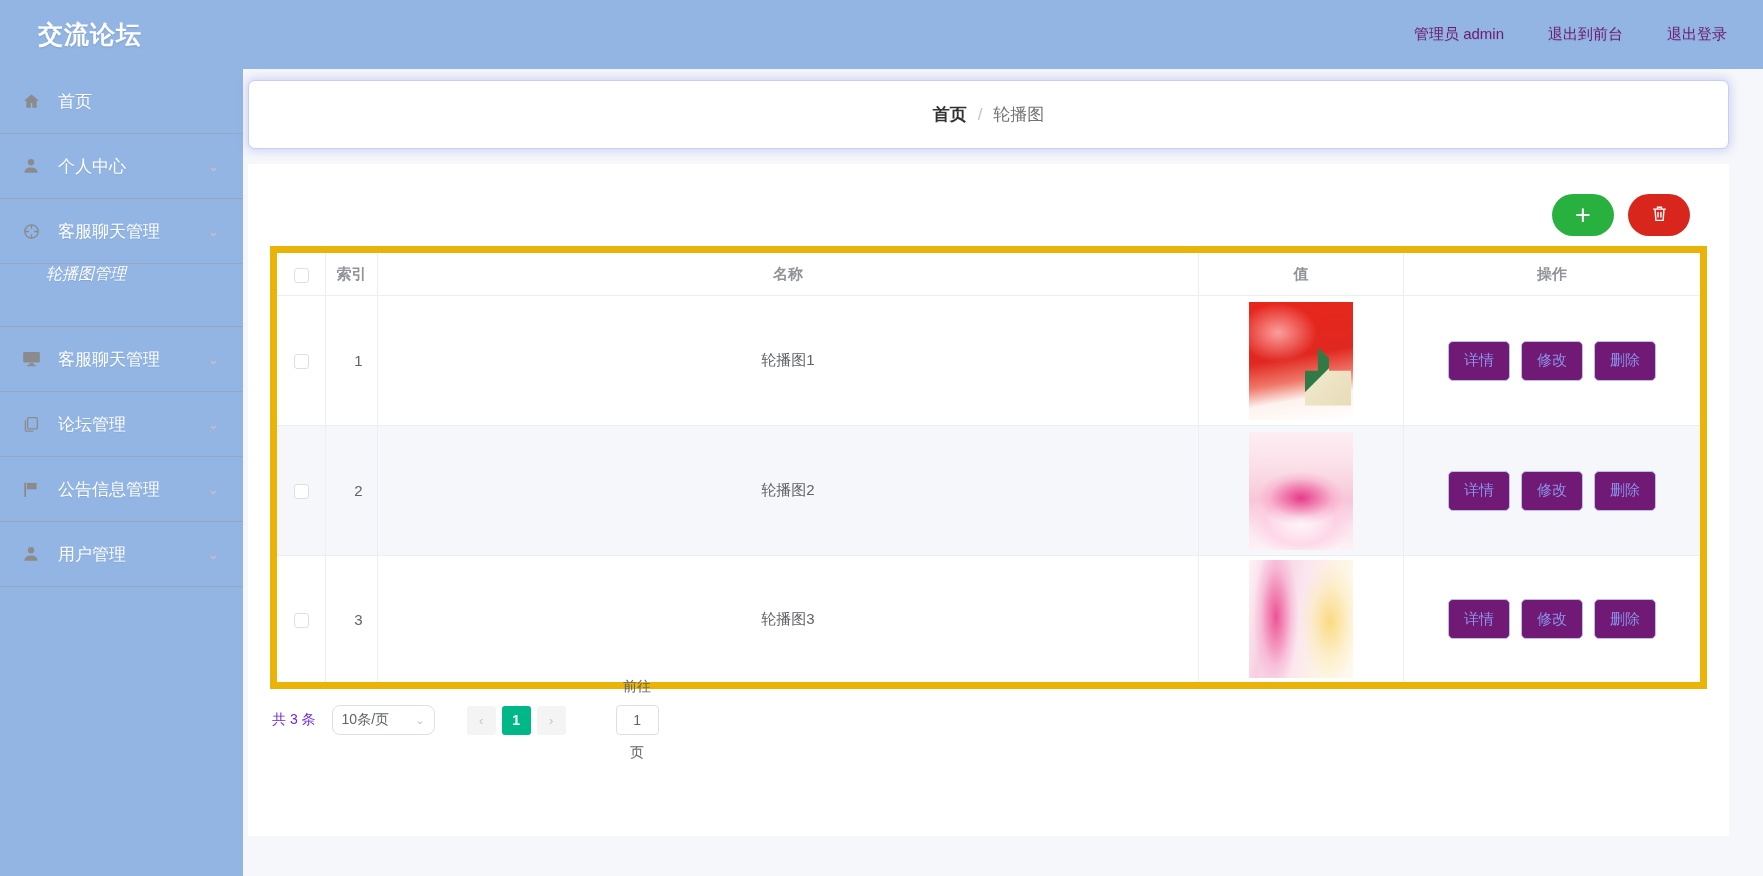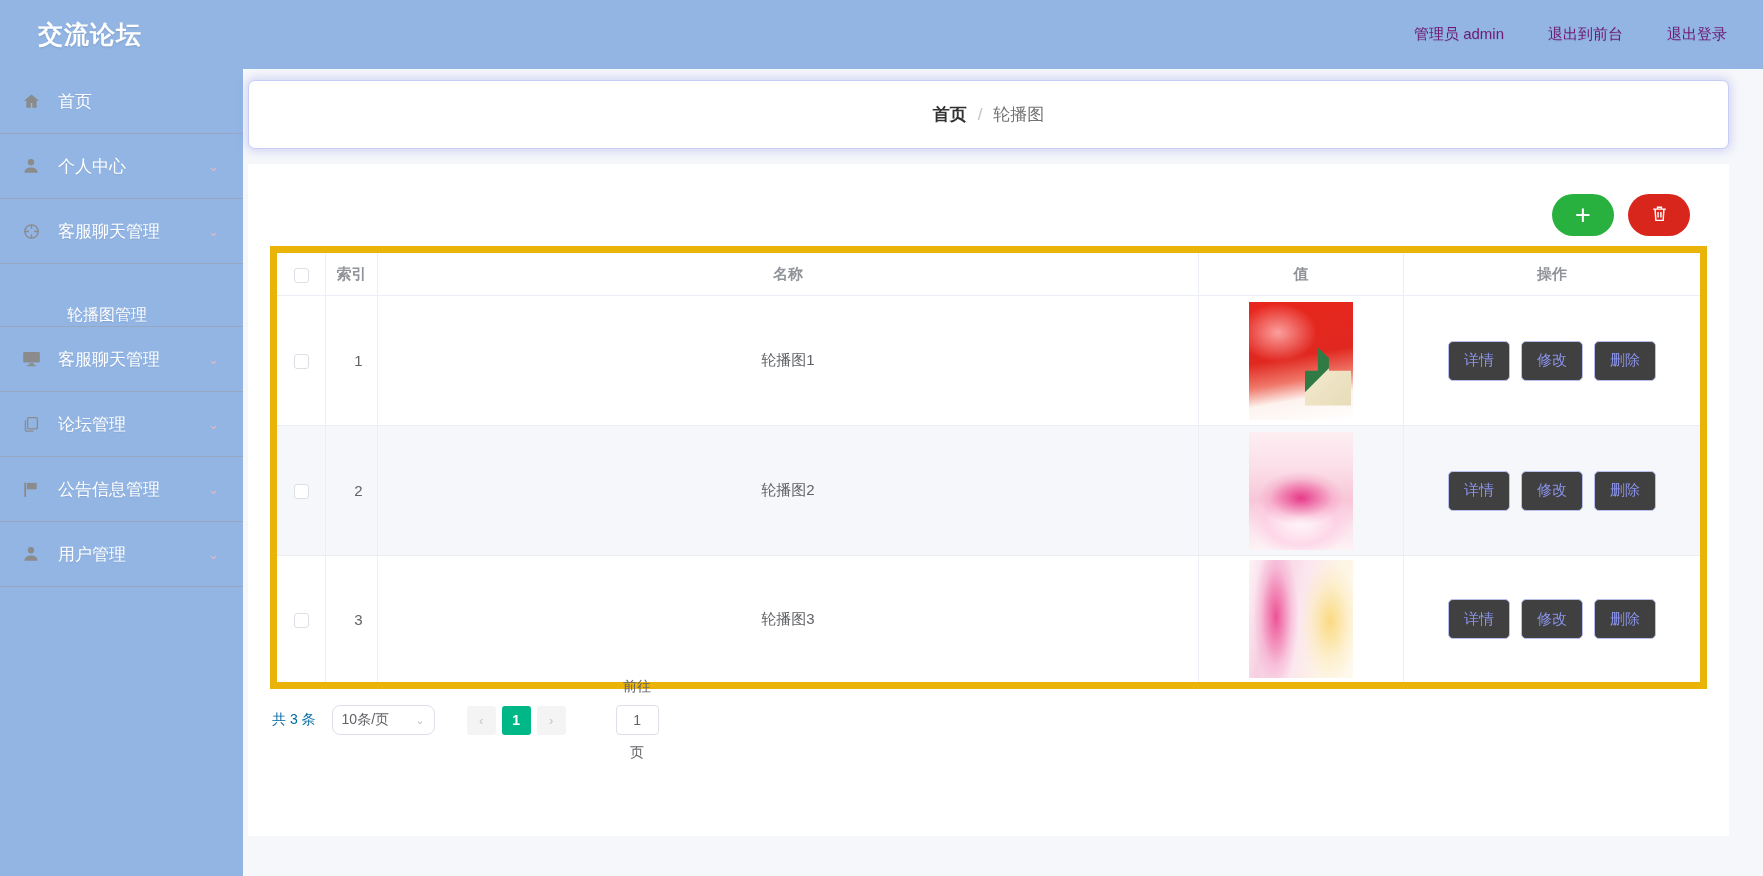--- a/index.html
+++ b/index.html
@@ -63,24 +63,25 @@
     text-shadow: 0 1px 1px rgba(0,0,0,.08);
     white-space: nowrap;
   }
   .menu-item .mi-arrow {
     position: absolute; right: 24px; top: 50%;
     transform: translateY(-50%);
     color: #e5b8b8; font-size: 13px; line-height: 1;
   }
   .submenu-item {
     height: 63px;
-    display: flex; align-items: flex-end;
-    padding-left: 67px;
+    display: flex; align-items: flex-start;
+    padding-left: 46px;
     cursor: pointer;
     border-bottom: 1px solid rgba(160,150,150,.45);
+    font-style: italic;
   }
   .submenu-item .smi-label {
     color: #ffffff; font-size: 16px;
     text-shadow: 0 1px 1px rgba(0,0,0,.08);
   }
 
   
   .main {
     position: absolute; top: 69px; left: 243px;
     width: 1520px; height: 807px;
@@ -200,35 +201,35 @@
       radial-gradient(ellipse 28% 80% at 26% 48%, rgba(235,60,135,.85) 0%, rgba(245,150,195,.4) 52%, rgba(255,255,255,0) 78%),
       linear-gradient(100deg, #fdf4f7 0%, #f6cfe1 22%, #fbe6ef 48%, #fdf5e4 74%, #fff9ee 100%);
   }
 
   .act-wrap { display: flex; align-items: center; justify-content: center; gap: 11px; }
   .act-btn {
     min-width: 62px; height: 40px;
     padding: 0 14px;
     border: 1px solid #b9c0f0;
     border-radius: 5px;
-    background: #404040;
+    background: #701a75;
     color: #8a92e8;
     font-size: 15px;
     cursor: pointer;
     font-family: "Liberation Sans", "DejaVu Sans", sans-serif;
   }
 
   
   .pager {
     display: flex; align-items: center;
     height: 62px;
     gap: 16px;
     padding-left: 2px;
   }
-  .pg-total { color: #0369a1; font-size: 14px; }
+  .pg-total { color: #6d28d9; font-size: 14px; }
   .pg-select {
     width: 103px; height: 30px;
     border: 1px solid #dcdfe6; border-radius: 8px;
     background: #fff;
     display: flex; align-items: center; justify-content: space-between;
     padding: 0 9px;
     font-size: 14px; color: #606266;
     cursor: pointer;
   }
   .pg-select .cv { color: #c0c4cc; font-size: 11px; }

